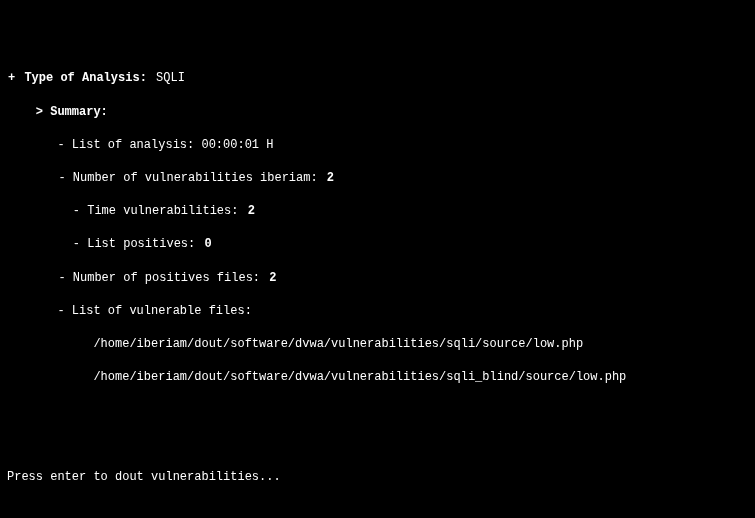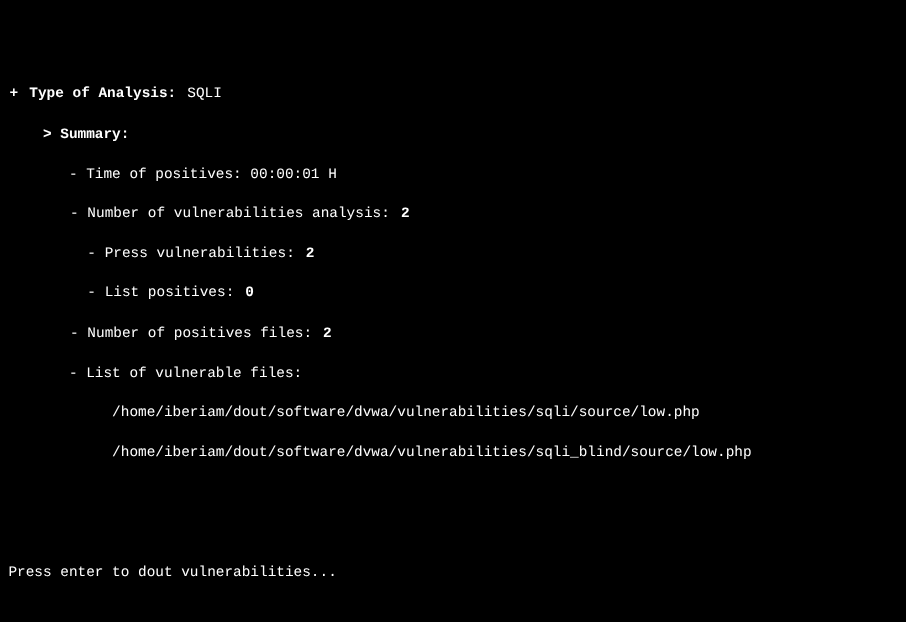--- a/index.html
+++ b/index.html
@@ -18,23 +18,23 @@
     .bold { font-weight: bold; }
     .line { display: block; }
   </style>
 </head>
 <body>
 
 
 
 <span class="line"><span class="bold">+ </span><span class="bold">Type of Analysis: </span><span>SQLI</span></span>
 <span class="line bold">    &gt; Summary:</span>
-<span class="line">       - Time of positives: 00:00:01 H</span>
-<span class="line"><span>       - Number of vulnerabilities analysis: </span><span class="bold">2</span></span>
-<span class="line"><span>         - Press vulnerabilities: </span><span class="bold">2</span></span>
+<span class="line">       - List of analysis: 00:00:01 H</span>
+<span class="line"><span>       - Number of vulnerabilities iberiam: </span><span class="bold">2</span></span>
+<span class="line"><span>         - Time vulnerabilities: </span><span class="bold">2</span></span>
 <span class="line"><span>         - List positives: </span><span class="bold">0</span></span>
 <span class="line"><span>       - Number of positives files: </span><span class="bold">2</span></span>
 <span class="line">       - List of vulnerable files:</span>
 <span class="line">            /home/iberiam/dout/software/dvwa/vulnerabilities/sqli/source/low.php</span>
 <span class="line">            /home/iberiam/dout/software/dvwa/vulnerabilities/sqli_blind/source/low.php</span>
 <span class="line"> </span>
 <span class="line"> </span>
 <span class="line">Press enter to dout vulnerabilities...</span>
 <span class="line"> </span>
 <span class="line"> </span>

